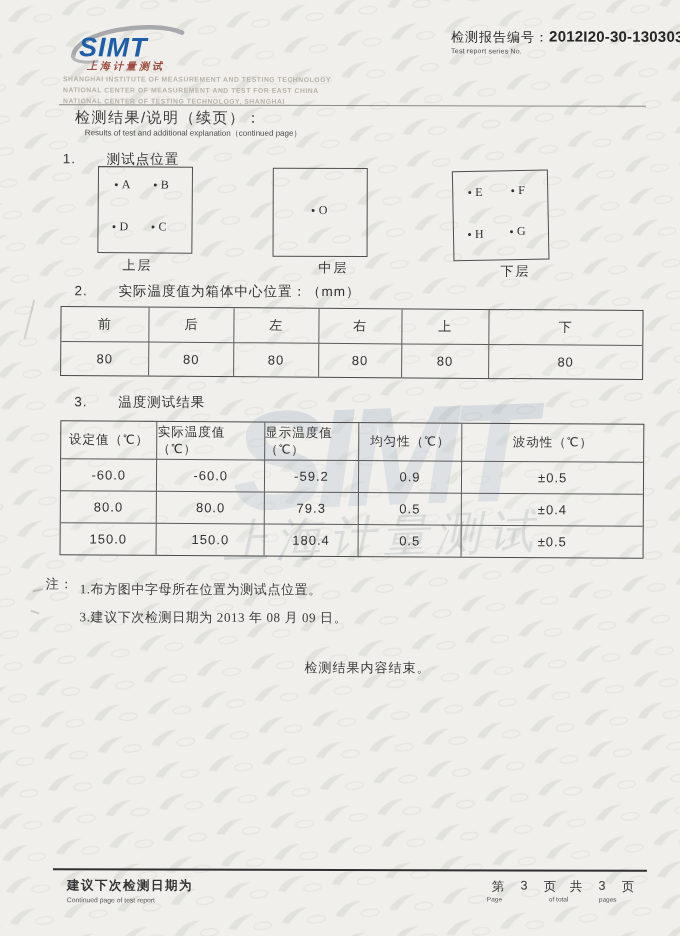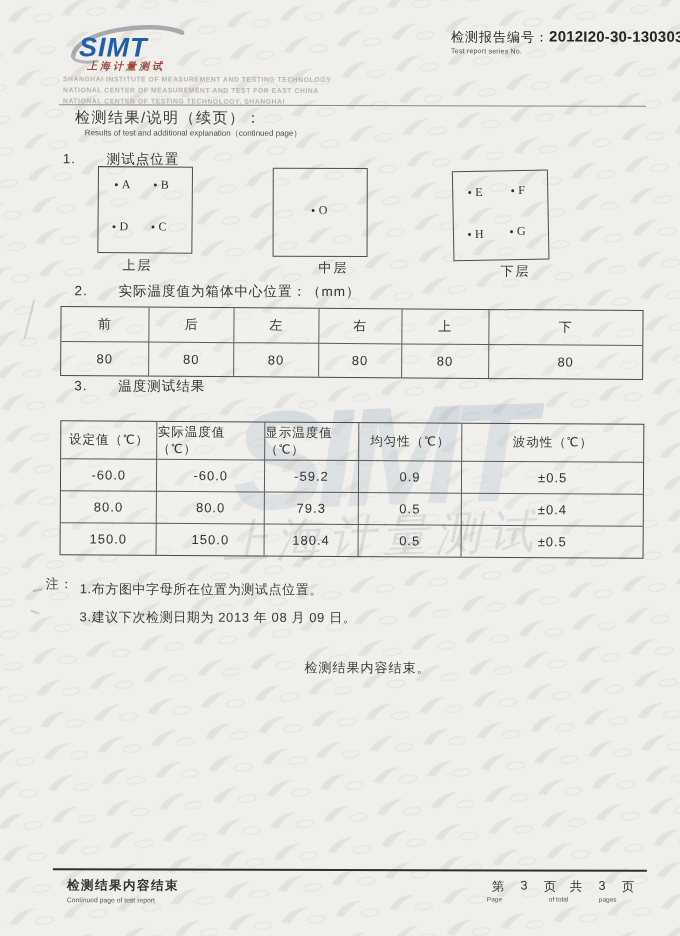--- a/index.html
+++ b/index.html
@@ -49,21 +49,21 @@
   .table2{left:60px;top:308px;width:581px;transform:rotate(.25deg);
           grid-template-columns:15% 14.6% 14.6% 14.3% 15% 26.5%;grid-auto-rows:34px;}
   .table3{left:60px;top:422px;width:582px;transform:rotate(.2deg);
           grid-template-columns:16.4% 18.5% 16.1% 17.8% 31.2%;}
   .table3 .hcell{height:37px;font-size:12.5px;}
   .table3 .dcell{height:31px;}
 
   
   .notes{position:absolute;left:46px;top:576px;font-size:13px;color:#3a3a3a;display:flex;}
   .notes-label{letter-spacing:1px;margin-right:6px;}
-  .notes-items div{line-height:28px;letter-spacing:.6px;}
+  .notes-items div{line-height:28px;letter-spacing:.6px;font-family:Liberation Serif, serif;}
   .end-line{position:absolute;left:0;width:680px;top:659px;text-align:center;
             padding-left:28px;font-size:13px;letter-spacing:1px;color:#3a3a3a;}
 
   
   .big-wm{position:absolute;left:160px;top:398px;width:440px;text-align:center;
           transform:rotate(-2deg);pointer-events:none;z-index:1;}
   .wm-simt{font-family:"Liberation Sans",sans-serif;font-style:italic;font-weight:900;
            font-size:140px;line-height:118px;letter-spacing:-10px;color:rgba(110,140,175,.20);}
   .wm-cn{font-family:"Liberation Serif",serif;font-style:italic;font-size:46px;
          letter-spacing:7px;color:rgba(125,138,155,.26);margin-top:-10px;white-space:nowrap;}
@@ -200,21 +200,21 @@
       <div class="cell toprow">上</div>
       <div class="cell toprow">下</div>
       <div class="cell first">80</div>
       <div class="cell">80</div>
       <div class="cell">80</div>
       <div class="cell">80</div>
       <div class="cell">80</div>
       <div class="cell">80</div>
     </div>
 
-    <div class="sec-head" style="left:74px;top:378px;">
+    <div class="sec-head" style="left:74px;top:394px;">
       <span class="sec-num">3.</span><span>温度测试结果</span>
     </div>
 
     <div class="grid-table table3">
       <div class="cell hcell toprow first">设定值（℃）</div>
       <div class="cell hcell toprow">实际温度值（℃）</div>
       <div class="cell hcell toprow">显示温度值（℃）</div>
       <div class="cell hcell toprow">均匀性（℃）</div>
       <div class="cell hcell toprow">波动性（℃）</div>
 
@@ -245,21 +245,21 @@
       </div>
     </div>
     <div class="end-line">检测结果内容结束。</div>
 
     <div class="pencil pm1"></div>
     <div class="pencil pm2"></div>
     <div class="pencil pm3"></div>
 
     <div class="footer-rule"></div>
     <div class="footer-left">
-      <div class="fl-zh">检测结果内容结束</div>
+      <div class="fl-zh">建议下次检测日期为</div>
       <div class="fl-en">Continued page of test report</div>
     </div>
     <div class="footer-page">
       <div class="fp-row">
         <span>第</span>
         <span>3</span>
         <span>页</span>
         <span>共</span>
         <span>3</span>
         <span>页</span>

